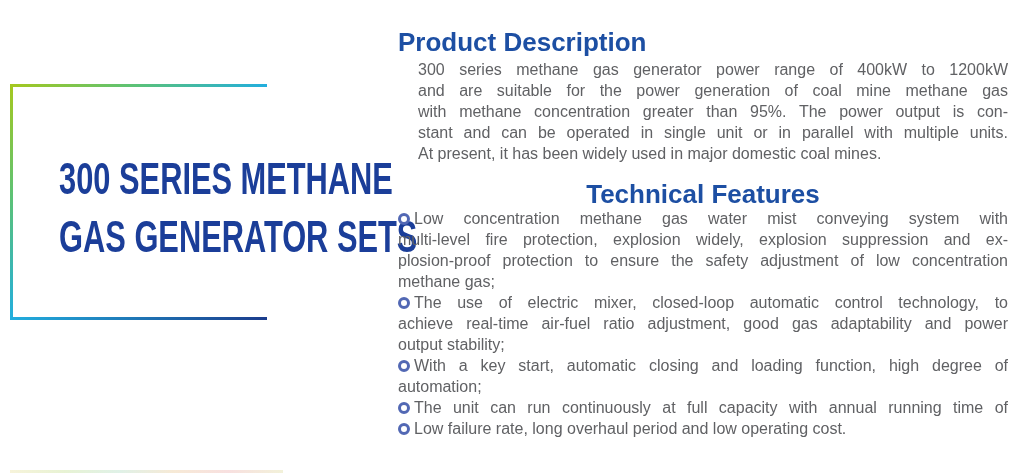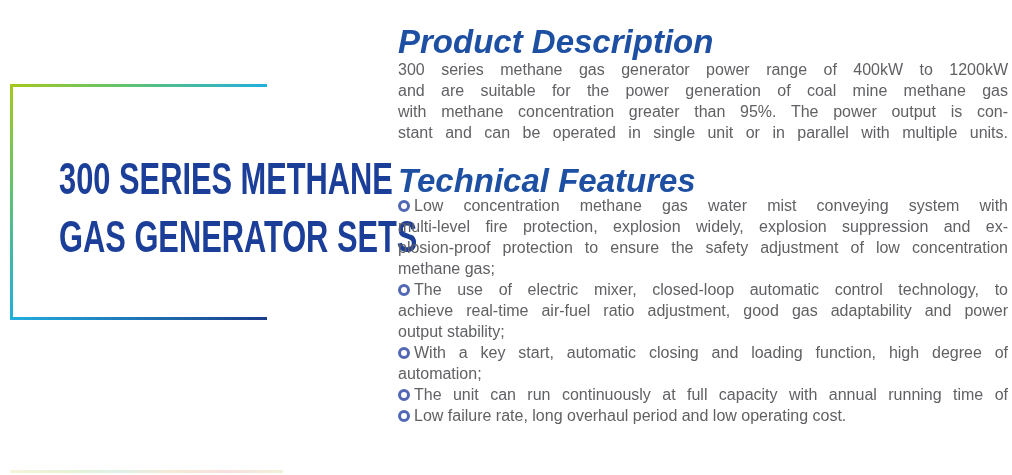--- a/index.html
+++ b/index.html
@@ -35,25 +35,25 @@
   }
 
   
   .content {
     position:absolute; left:398px; top:27px; width:610px;
     color:#606164;
     font-size:16px; line-height:21px;
   }
   .sec-heading {
     margin:0;
-    font-size:33px; line-height:30px;
-    color:#1d4fa3; font-weight:bold;font-style:italic;
+    font-size:26px; line-height:30px;
+    color:#1d4fa3; font-weight:bold;
   }
-  .sec-heading.h2 { margin-top:24px; line-height:28px; }
-  .para { margin-top:2px; }
+  .sec-heading.h2 { margin-top:16px; line-height:28px;text-align:center; }
+  .para { margin-top:2px;margin-left:20px; }
 
   .tline { text-align:justify; text-align-last:justify; }
   .tline.tlast { text-align-last:left; }
 
   .ring {
     display:inline-block;
     width:12px; height:12px;
     border:3px solid #5268b4;
     border-radius:50%;
     box-sizing:border-box;
@@ -84,20 +84,21 @@
   </div>
 
   <div class="content">
     <h1 class="sec-heading">Product Description</h1>
 
     <div class="para">
         <div class="tline">300 series methane gas generator power range of 400kW to 1200kW</div>
         <div class="tline">and are suitable for the power generation of coal mine methane gas</div>
         <div class="tline">with methane concentration greater than 95%. The power output is con-</div>
         <div class="tline">stant and can be operated in single unit or in parallel with multiple units.</div>
+        <div class="tline tlast">At present, it has been widely used in major domestic coal mines.</div>
       </div>
 
     <h1 class="sec-heading h2">Technical Features</h1>
 
     <div class="features">
         <div>
           <div class="tline"><span class="ring"></span>Low concentration methane gas water mist conveying system with</div>
           <div class="tline">multi-level fire protection, explosion widely, explosion suppression and ex-</div>
           <div class="tline">plosion-proof protection to ensure the safety adjustment of low concentration</div>
           <div class="tline tlast">methane gas;</div>

